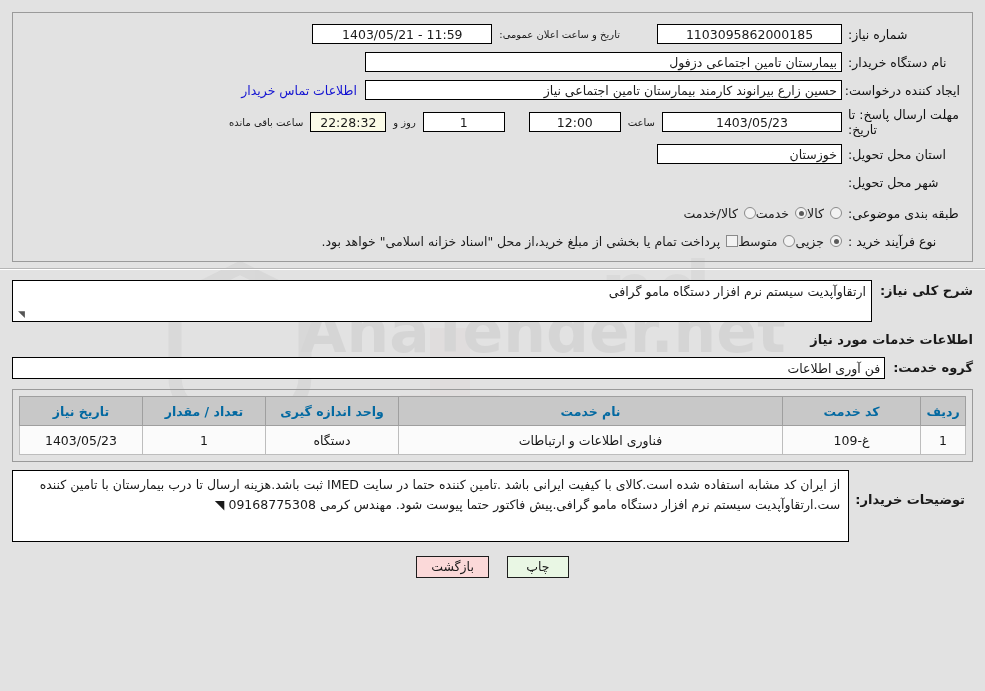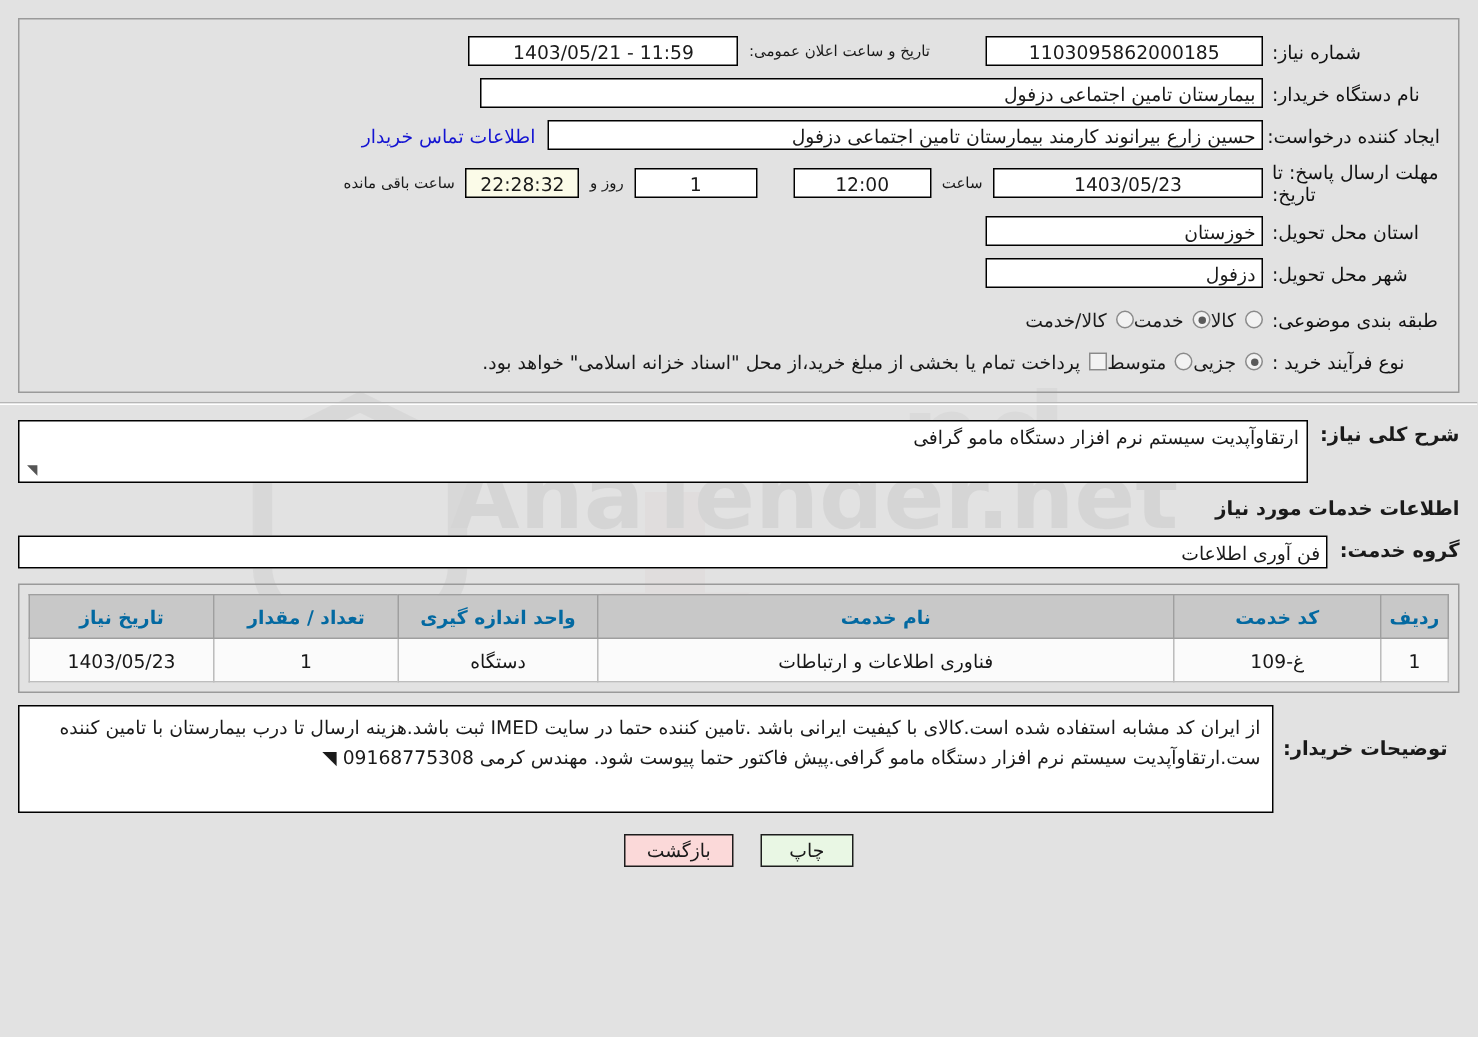--- a/index.html
+++ b/index.html
@@ -278,26 +278,26 @@
 
     <div class="frow">
       <div class="lbl lbl-w">شماره نیاز:</div>
       <div class="fld" style="width:185px;">1103095862000185</div>
       <div class="inline-lbl" style="margin-right:30px;">تاریخ و ساعت اعلان عمومی:</div>
       <div class="fld" style="width:180px;">11:59 - 1403/05/21</div>
     </div>
 
     <div class="frow">
       <div class="lbl lbl-w">نام دستگاه خریدار:</div>
-      <div class="fld rt" style="width:522px;">بیمارستان تامین اجتماعی دزفول</div>
+      <div class="fld rt" style="width:477px;">بیمارستان تامین اجتماعی دزفول</div>
     </div>
 
     <div class="frow">
       <div class="lbl lbl-w">ایجاد کننده درخواست:</div>
-      <div class="fld rt" style="width:477px;">حسین زارع بیرانوند کارمند بیمارستان تامین اجتماعی دزفول</div>
+      <div class="fld rt" style="width:477px;">حسین زارع بیرانوند کارمند بیمارستان تامین اجتماعی نیاز</div>
       <div class="link">اطلاعات تماس خریدار</div>
     </div>
 
     <div class="frow">
       <div class="lbl lbl-w" style="line-height:15px;white-space:normal;text-align:left;">مهلت ارسال پاسخ: تا تاریخ:</div>
       <div class="fld" style="width:180px;">1403/05/23</div>
       <div class="inline-lbl">ساعت</div>
       <div class="fld" style="width:92px;">12:00</div>
       <div class="fld" style="width:82px;margin-right:24px;">1</div>
       <div class="inline-lbl">روز و</div>
@@ -305,21 +305,20 @@
       <div class="inline-lbl">ساعت باقی مانده</div>
     </div>
 
     <div class="frow">
       <div class="lbl lbl-w">استان محل تحویل:</div>
       <div class="fld rt" style="width:185px;">خوزستان</div>
     </div>
 
     <div class="frow">
       <div class="lbl lbl-w">شهر محل تحویل:</div>
-      <div class="fld rt" style="width:185px;">دزفول</div>
     </div>
 
     <div class="frow" style="margin-top:9px;">
       <div class="lbl lbl-w">طبقه بندی موضوعی:</div>
       <div class="radio-group">
         <div class="radio-item">
           <span class="radio"></span>
           <span class="radio-label">کالا</span>
         </div>
         <div class="radio-item">

